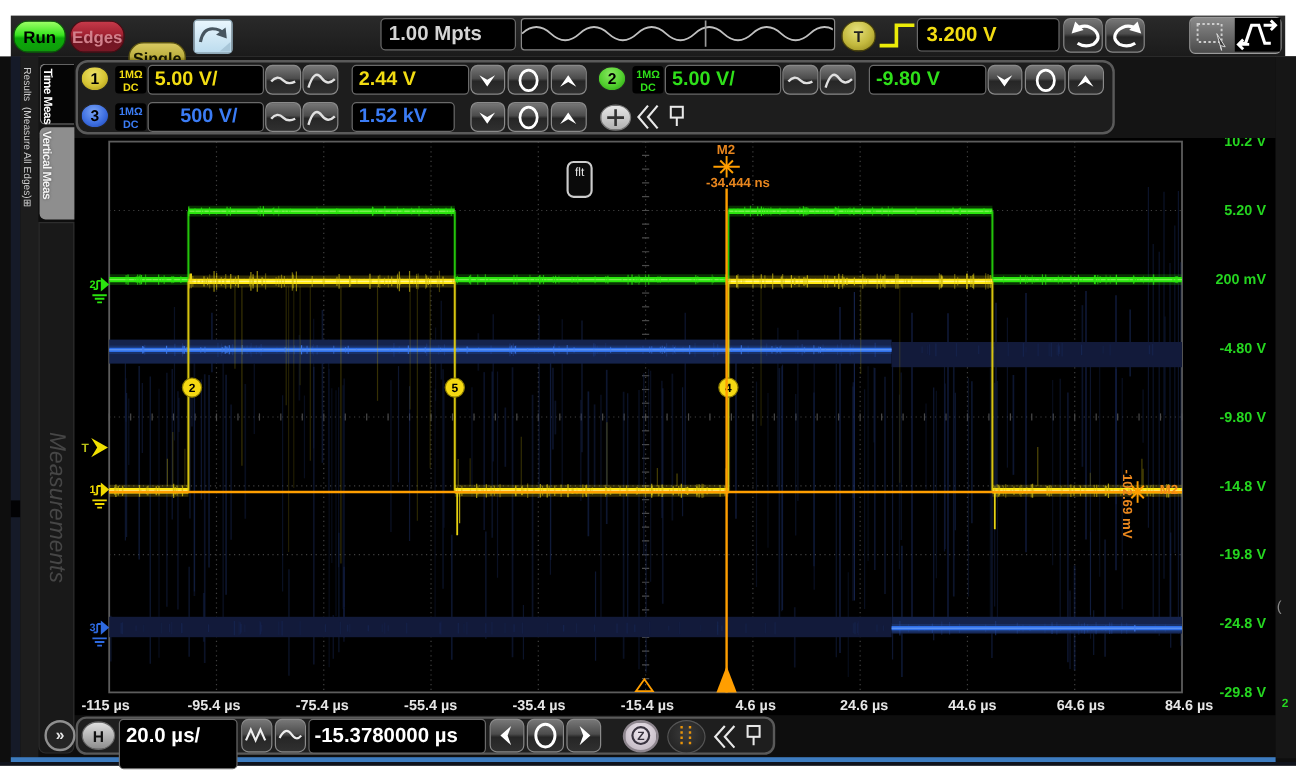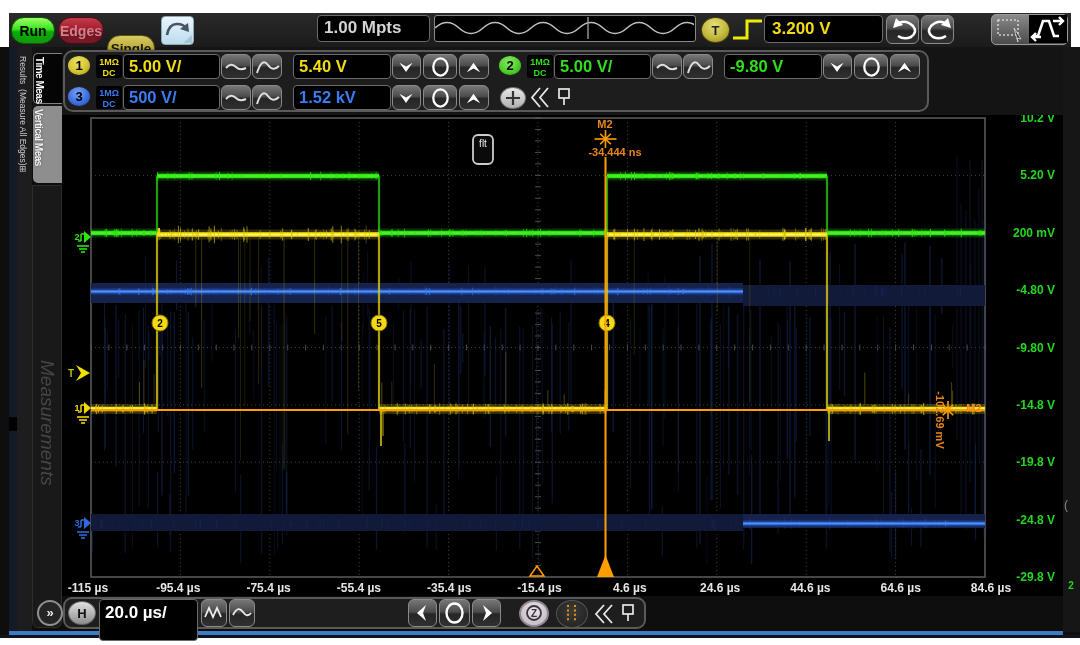--- a/index.html
+++ b/index.html
@@ -100,21 +100,21 @@
 <div class="abs chpanel"></div>
     <div class="abs" style="left:67px;top:55px;width:24px;height:21px;border-radius:50%;background:radial-gradient(circle at 45% 32%,#eee268,#d6c433 55%,#9c8a14 100%);border:1px solid #222;color:#000;font-weight:bold;font-size:13px;text-align:center;line-height:20px;">1</div>
     <div class="abs" style="left:96px;top:55px;width:26px;height:23px;background:#000;border-radius:3px;color:#f2dc12;font-size:9px;font-weight:bold;text-align:center;line-height:1.2;padding-top:2px;">1MΩ<br>DC</div>
     <div class="abs blackbox" style="left:123px;top:54px;width:97px;height:25px;color:#f2dc12;font-size:16.5px;line-height:23px;padding-left:5px;">5.00 V/</div>
     <div class="abs gbtn" style="left:221px;top:54px;width:30px;height:25px;"><svg width="28" height="23" viewBox="0 0 28 23">
         <path d="M4 13 Q9 7 14 12 Q18 16 24 13" fill="none" stroke="#e0e0e0" stroke-width="2"></path>
       </svg></div>
     <div class="abs gbtn" style="left:252px;top:54px;width:30px;height:25px;"><svg width="28" height="23" viewBox="0 0 28 23">
         <path d="M4 18 Q9 2 15 10 Q20 17 26 11" fill="none" stroke="#e0e0e0" stroke-width="2"></path>
       </svg></div>
-    <div class="abs blackbox" style="left:293px;top:54px;width:98px;height:25px;color:#f2dc12;font-size:16.5px;line-height:23px;padding-left:5px;">5.40 V</div>
+    <div class="abs blackbox" style="left:293px;top:54px;width:98px;height:25px;color:#f2dc12;font-size:16.5px;line-height:23px;padding-left:5px;">2.44 V</div>
     <div class="abs gbtn" style="left:392px;top:54px;width:29px;height:25px;"><svg width="27" height="23" viewBox="0 0 29 24">
         <path d="M7 8 L14 18 L21 8 L14 12 Z" fill="#fff"></path>
       </svg></div>
     <div class="abs gbtn" style="left:423px;top:54px;width:34px;height:25px;"><svg width="32" height="23" viewBox="0 0 29 24">
         <ellipse cx="15" cy="12.5" rx="7.5" ry="9" fill="none" stroke="#fff" stroke-width="2.4"></ellipse>
       </svg></div>
     <div class="abs gbtn" style="left:459px;top:54px;width:30px;height:25px;"><svg width="28" height="23" viewBox="0 0 29 24">
         <path d="M7 18 L14 8 L21 18 L14 14 Z" fill="#fff"></path>
       </svg></div>
     <div class="abs" style="left:498px;top:55px;width:24px;height:21px;border-radius:50%;background:radial-gradient(circle at 45% 32%,#8ae862,#52cf2e 55%,#1f9a0a 100%);border:1px solid #222;color:#000;font-weight:bold;font-size:13px;text-align:center;line-height:20px;">2</div>
@@ -131,28 +131,28 @@
         <path d="M7 8 L14 18 L21 8 L14 12 Z" fill="#fff"></path>
       </svg></div>
     <div class="abs gbtn" style="left:854px;top:54px;width:34px;height:25px;"><svg width="32" height="23" viewBox="0 0 29 24">
         <ellipse cx="15" cy="12.5" rx="7.5" ry="9" fill="none" stroke="#fff" stroke-width="2.4"></ellipse>
       </svg></div>
     <div class="abs gbtn" style="left:890px;top:54px;width:30px;height:25px;"><svg width="28" height="23" viewBox="0 0 29 24">
         <path d="M7 18 L14 8 L21 18 L14 14 Z" fill="#fff"></path>
       </svg></div>
     <div class="abs" style="left:67px;top:86px;width:24px;height:21px;border-radius:50%;background:radial-gradient(circle at 45% 32%,#7aa4f5,#3f70e2 55%,#1840b0 100%);border:1px solid #222;color:#000;font-weight:bold;font-size:13px;text-align:center;line-height:20px;">3</div>
     <div class="abs" style="left:96px;top:86px;width:26px;height:23px;background:#000;border-radius:3px;color:#3b7cf5;font-size:9px;font-weight:bold;text-align:center;line-height:1.2;padding-top:2px;">1MΩ<br>DC</div>
-    <div class="abs blackbox" style="left:123px;top:85px;width:97px;height:25px;color:#3b7cf5;font-size:16.5px;line-height:23px;padding-left:5px;">500 V/</div>
+    <div class="abs blackbox" style="left:123px;top:85px;width:97px;height:25px;color:#3b7cf5;font-size:16.5px;line-height:23px;padding-left:5px;text-align:center;">500 V/</div>
     <div class="abs gbtn" style="left:221px;top:85px;width:30px;height:25px;"><svg width="28" height="23" viewBox="0 0 28 23">
         <path d="M4 13 Q9 7 14 12 Q18 16 24 13" fill="none" stroke="#e0e0e0" stroke-width="2"></path>
       </svg></div>
     <div class="abs gbtn" style="left:252px;top:85px;width:30px;height:25px;"><svg width="28" height="23" viewBox="0 0 28 23">
         <path d="M4 18 Q9 2 15 10 Q20 17 26 11" fill="none" stroke="#e0e0e0" stroke-width="2"></path>
       </svg></div>
-    <div class="abs blackbox" style="left:293px;top:85px;width:98px;height:25px;color:#3b7cf5;font-size:16.5px;line-height:23px;padding-left:5px;">1.52 kV</div>
+    <div class="abs blackbox" style="left:293px;top:85px;width:86px;height:25px;color:#3b7cf5;font-size:16.5px;line-height:23px;padding-left:5px;">1.52 kV</div>
     <div class="abs gbtn" style="left:392px;top:85px;width:29px;height:25px;"><svg width="27" height="23" viewBox="0 0 29 24">
         <path d="M7 8 L14 18 L21 8 L14 12 Z" fill="#fff"></path>
       </svg></div>
     <div class="abs gbtn" style="left:423px;top:85px;width:34px;height:25px;"><svg width="32" height="23" viewBox="0 0 29 24">
         <ellipse cx="15" cy="12.5" rx="7.5" ry="9" fill="none" stroke="#fff" stroke-width="2.4"></ellipse>
       </svg></div>
     <div class="abs gbtn" style="left:459px;top:85px;width:30px;height:25px;"><svg width="28" height="23" viewBox="0 0 29 24">
         <path d="M7 18 L14 8 L21 18 L14 14 Z" fill="#fff"></path>
       </svg></div>
     <div class="abs" style="left:500px;top:87px;width:26px;height:22px;border-radius:50%;background:linear-gradient(#e8e8e8,#b0b0b0);border:1px solid #777;"><svg width="24" height="20" viewBox="0 0 24 20">
@@ -1421,20 +1421,21 @@
 
 <div class="abs botbar"></div>
 <div class="abs" style="left:68px;top:601px;width:28px;height:24px;border-radius:50%;background:linear-gradient(#e0e0e0,#8d8d8d);border:1px solid #666;color:#111;font-weight:bold;font-size:13px;text-align:center;line-height:23px;">H</div>
 <div class="abs blackbox w" style="left:99px;top:599px;width:99px;height:42px;font-size:17px;line-height:26px;padding-left:5px;">20.0 µs/</div>
 <div class="abs gbtn" style="left:201px;top:599px;width:26px;height:28px;"><svg width="24" height="26" viewBox="0 0 24 26">
         <path d="M3 17 L7 8 L11 17 L15 8 L19 17" fill="none" stroke="#eee" stroke-width="1.8"></path>
       </svg></div>
 <div class="abs gbtn" style="left:229px;top:599px;width:26px;height:28px;"><svg width="24" height="26" viewBox="0 0 24 26">
         <path d="M3 15 Q8 5 13 12 Q17 18 21 13" fill="none" stroke="#eee" stroke-width="1.8"></path>
       </svg></div>
+<div class="abs blackbox w" style="left:257px;top:599px;width:148px;height:29px;font-size:17px;line-height:26px;padding-left:4px;">-15.3780000 µs</div>
 <div class="abs gbtn" style="left:408px;top:599px;width:29px;height:28px;"><svg width="27" height="26" viewBox="0 0 27 26">
         <path d="M17 5 L8 13 L17 21 L14 13 Z" fill="#fff"></path>
       </svg></div>
 <div class="abs gbtn" style="left:439px;top:599px;width:31px;height:28px;"><ellipse-ph></ellipse-ph><svg width="29" height="26" viewBox="0 0 29 26">
         <ellipse cx="14.5" cy="13" rx="8" ry="9.5" fill="none" stroke="#fff" stroke-width="2.4"></ellipse>
       </svg></div>
 <div class="abs gbtn" style="left:472px;top:599px;width:29px;height:28px;"><svg width="27" height="26" viewBox="0 0 27 26">
         <path d="M10 5 L19 13 L10 21 L13 13 Z" fill="#fff"></path>
       </svg></div>
 <div class="abs" style="left:519px;top:600px;width:30px;height:27px;border-radius:50%;background:radial-gradient(circle at 50% 35%,#efe7ef,#b9afb9);border:2px solid #8d858d;">

